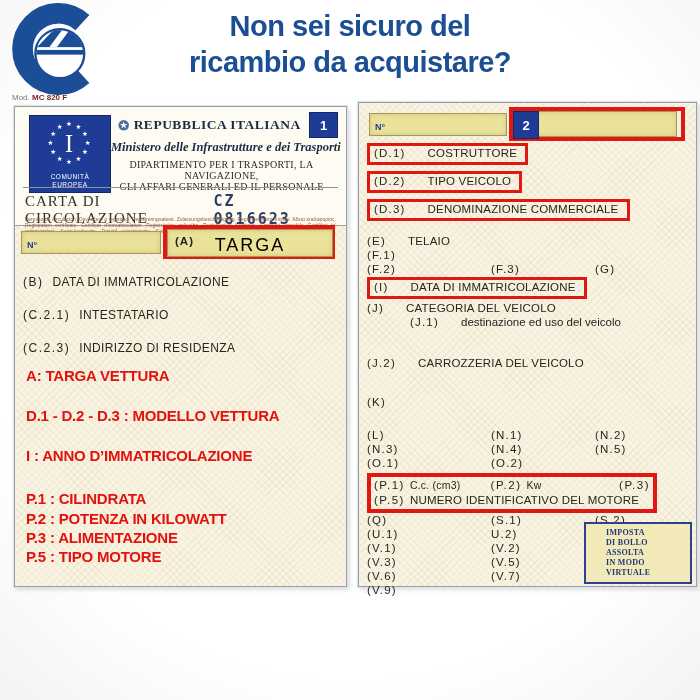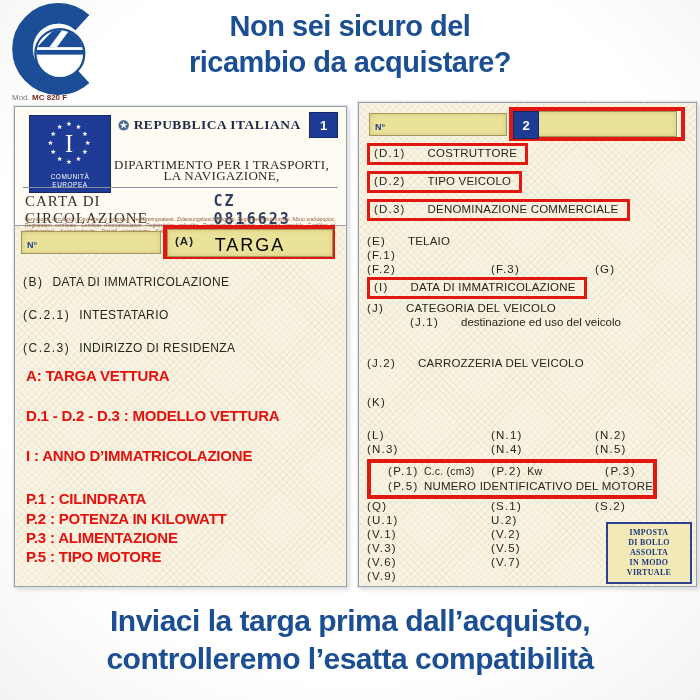--- a/index.html
+++ b/index.html
@@ -29,21 +29,21 @@
          font-weight:bold;font-size:13px;display:flex;align-items:center;justify-content:center;}
   #pg1{right:8px;top:5px;}
   #pg2{width:24px;height:26px;background:#1e3c96;}
 
   .rep-line{position:absolute;left:96px;right:38px;top:10px;text-align:center;
             font-family:"Liberation Serif", serif;font-weight:bold;font-size:13.5px;color:#1e2a45;letter-spacing:.5px;white-space:nowrap;}
   .emblem{color:#4a6a9a;font-size:13px;vertical-align:-1px;margin-right:4px;}
   .ministry{position:absolute;left:96px;right:14px;top:33px;text-align:center;font-family:"Liberation Serif", serif;
             font-weight:bold;font-style:italic;font-size:12.5px;color:#1e2a45;white-space:nowrap;}
   .dept{position:absolute;left:96px;right:14px;top:52px;text-align:center;font-family:"Liberation Serif", serif;
-        font-size:13px;line-height:11px;color:#2b2b2b;letter-spacing:.3px;}
+        font-size:10px;line-height:11px;color:#2b2b2b;letter-spacing:.3px;}
   .hdr-rule{position:absolute;left:8px;right:8px;top:80px;border-top:1px solid #8d939c;}
   .carta-row{position:absolute;left:10px;right:12px;top:85px;display:flex;align-items:baseline;}
   .carta-title{font-family:"Liberation Serif", serif;font-size:15px;color:#35322a;letter-spacing:1px;}
   .carta-num{margin-left:auto;margin-right:18px;font-family:"DejaVu Sans Mono", monospace;font-weight:bold;
              font-size:15px;color:#2e3f63;letter-spacing:2px;}
   .fineprint{position:absolute;left:10px;right:10px;top:109px;font-size:5px;line-height:6px;color:#945f3f;text-align:justify;}
 
   .yfield{background:#ebe29a;border:1px solid #a6985c;box-shadow:inset 0 0 4px rgba(120,100,40,.25);}
   .nlabel{font-weight:bold;font-size:9px;color:#1e3c96;}
   #n-field1{position:absolute;left:6px;top:124px;width:140px;height:23px;padding:2px 0 0 5px;box-sizing:border-box;}
@@ -79,28 +79,28 @@
   .d2row .cell .flabel{margin-left:22px;letter-spacing:.2px;}
   .d2row .cell .flabel.lower{letter-spacing:0;}
   .hl{display:inline-block;border:3px solid #e11712;padding:1px 8px 2px 4px;line-height:13px;background:rgba(255,255,255,.0);}
   .r-D1,.r-D2{margin-bottom:6px;}
   .r-D3{margin-bottom:0;}
   .r-E{margin-top:13px;}
   .r-I{margin:1px 0 2px 0;}
   .r-J2{margin-top:27px;}
   .r-K{margin-top:25px;}
   .r-L{margin-top:19px;}
-  #p-box{border:4px solid #e11712;width:290px;padding:1px 17px;margin-top:3px;box-sizing:border-box;}
+  #p-box{border:4px solid #e11712;width:290px;padding:1px 3px;margin-top:3px;box-sizing:border-box;}
   #p-box .prow{display:flex;line-height:15px;white-space:nowrap;}
   #p-box .p1{width:118px;} #p-box .p2{width:130px;}
   #p-box .plabel{margin-left:5px;letter-spacing:.2px;}
   #p-box .small{font-size:10.5px;}
 
   #imposta-box{position:absolute;right:4px;bottom:2px;width:64px;background:#f1eab8;border:2px solid #2e4190;
-               padding:4px 9px;text-align:center;font-family:"Liberation Serif", serif;font-weight:bold;
+               padding:4px 20px;font-family:"Liberation Serif", serif;font-weight:bold;
                font-size:8px;line-height:10px;color:#22387e;letter-spacing:.3px;}
 
   
   .footer{position:absolute;left:0;right:0;top:602px;text-align:center;color:#1b4e93;
           font-weight:bold;font-size:30px;line-height:38px;letter-spacing:-0.5px;}
 </style>
 </head>
 <body>
 
 <div class="canvas">
@@ -156,22 +156,24 @@
       </div>
     </div>
 
     <div class="pgbox" id="pg1">
       <span>1</span>
     </div>
 
     <div class="rep-line">
       <span class="emblem">✪</span><span>REPUBBLICA ITALIANA</span>
     </div>
+    <div class="ministry">Ministero delle Infrastrutture e dei Trasporti</div>
     <div class="dept">
       <div>DIPARTIMENTO PER I TRASPORTI, LA NAVIGAZIONE,</div>
+      <div>GLI AFFARI GENERALI ED IL PERSONALE</div>
     </div>
     <div class="hdr-rule"></div>
 
     <div class="carta-row">
       <span class="carta-title">CARTA DI CIRCOLAZIONE</span>
       <span class="carta-num">CZ 0816623</span>
     </div>
 
     <div class="fineprint">Permiso de circulación. Osvědčení o registraci. Registreringsattest. Zulassungsbescheinigung. Registreerimistunnistus. Άδεια κυκλοφορίας. Registration certificate. Certificat d'immatriculation. Reģistrācijas apliecība. Registracijos liudijimas. Forgalmi engedély. Ċertifikat ta' reġistrazzjoni. Kentekenbewijs. Dowód rejestracyjny. Certificado de matrícula. Osvedčenie o evidencii. Prometno dovoljenje. Rekisteröintitodistus. Registreringsbevis. Prometna dozvola.</div>
 
@@ -257,20 +259,24 @@
         </div>
         <div class="d2row r-L">
           <div class="cell" style="grid-column-start: 1;"><span class="code">(L)</span></div>
           <div class="cell" style="grid-column-start: 2;"><span class="code">(N.1)</span></div>
           <div class="cell" style="grid-column-start: 3;"><span class="code">(N.2)</span></div>
         </div>
         <div class="d2row r-N3">
           <div class="cell" style="grid-column-start: 1;"><span class="code">(N.3)</span></div>
           <div class="cell" style="grid-column-start: 2;"><span class="code">(N.4)</span></div>
           <div class="cell" style="grid-column-start: 3;"><span class="code">(N.5)</span></div>
+        </div>
+        <div class="d2row r-O1">
+          <div class="cell" style="grid-column-start: 1;"><span class="code">(O.1)</span></div>
+          <div class="cell" style="grid-column-start: 2;"><span class="code">(O.2)</span></div>
         </div>
         <div id="p-box">
           <div class="prow">
             <span class="p1"><span class="code">(P.1)</span><span class="plabel small">C.c. (cm3)</span></span>
             <span class="p2"><span class="code">(P.2)</span><span class="plabel small">Kw</span></span>
             <span><span class="code">(P.3)</span></span>
           </div>
           <div class="prow">
             <span class="code">(P.5)</span>
             <span class="plabel">NUMERO IDENTIFICATIVO DEL MOTORE</span>
@@ -304,18 +310,14 @@
 
     <div id="imposta-box">
         <div>IMPOSTA</div>
         <div>DI BOLLO</div>
         <div>ASSOLTA</div>
         <div>IN MODO</div>
         <div>VIRTUALE</div>
       </div>
   </div>
 
-  <div class="footer">
-    <div>Inviaci la targa prima dall’acquisto,</div>
-    <div>controlleremo l’esatta compatibilità</div>
-  </div>
 
 </div>
 
 </body></html>

